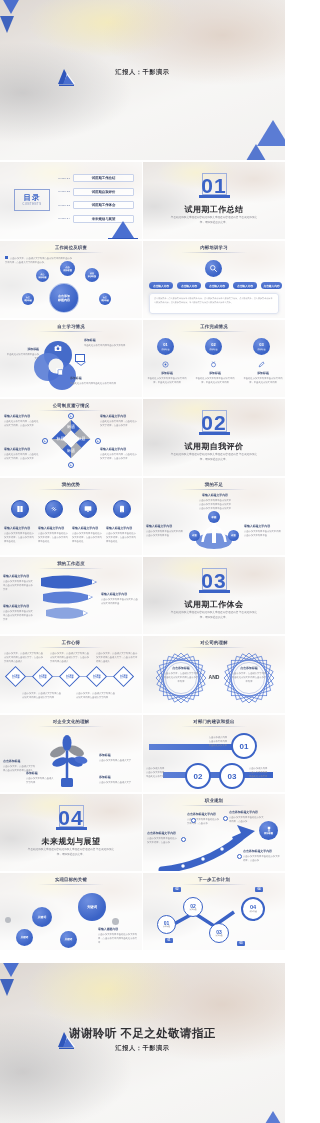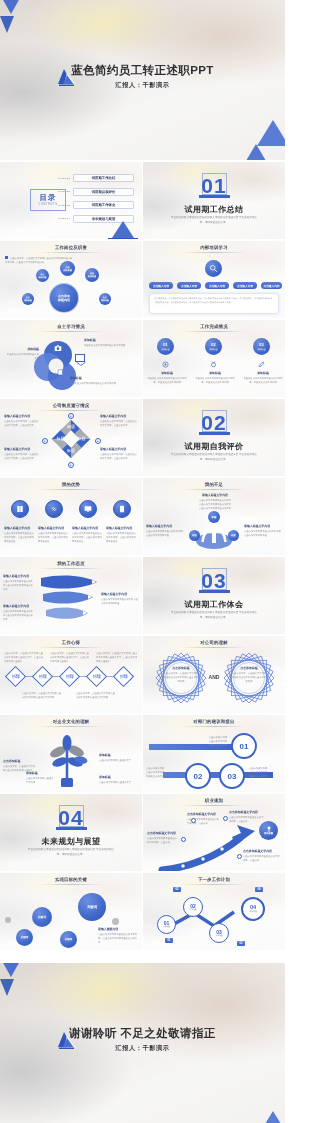--- a/index.html
+++ b/index.html
@@ -81,21 +81,21 @@
   }
   .sec-desc {
     position: absolute; left: 26px; right: 26px; top: 54px; text-align: center;
     font-size: 2.6px; color: #7d7d86; line-height: 1.75;
   }
 
   
   .toc-badge {
     position: absolute; left: 14px; top: 27px; width: 36px; height: 22px;
     border: 1px solid #8fa3d6; display: flex; flex-direction: column;
-    align-items: center; justify-content: center; margin-left: 16px;
+    align-items: center; justify-content: center;
   }
   .toc-badge b { font-size: 7.5px; color: #3b63c6; letter-spacing: 1px; line-height: 1; }
   .toc-badge span { font-size: 2.6px; color: #6f7fb0; letter-spacing: .6px; margin-top: 1.5px; }
   .toc-list { position: absolute; left: 56px; top: 12px; right: 8px; }
   .toc-row { display: flex; align-items: center; margin-bottom: 5.5px; }
   .toc-part {
     width: 17px; font-size: 2.5px; color: #7a87ad; font-weight: bold;
     text-align: right; padding-right: 3px; letter-spacing: .2px;
   }
   .toc-pill {
@@ -149,21 +149,20 @@
       <div class="tri" style="right:16px;bottom:-6px;border-left:13px solid transparent;border-right:13px solid transparent;border-bottom:22px solid #3a62c9;opacity:.85;"></div>
 
       <svg class="logo-mark" viewBox="0 0 40 36">
         <polygon points="14,2 30,32 2,32" fill="#2f56bb"></polygon>
         <polygon points="20,10 36,32 14,32" fill="#ffffff" opacity=".92"></polygon>
         <polygon points="20,14 33,32 12,32" fill="#4a6fd0"></polygon>
         <rect x="4" y="33" width="30" height="3" fill="#2f56bb"></rect>
       </svg>
 
       <div class="cover-center">
-        <div class="cover-title">蓝色简约员工转正述职PPT</div>
         <div class="cover-sub">汇报人：千影演示</div>
       </div>
     </div>
   </div>
 
   <div class="grid" style="top:162px;">
 
     <div class="slide thumb">
       <div class="photo-bg"></div>
         <div class="photo-veil"></div>

